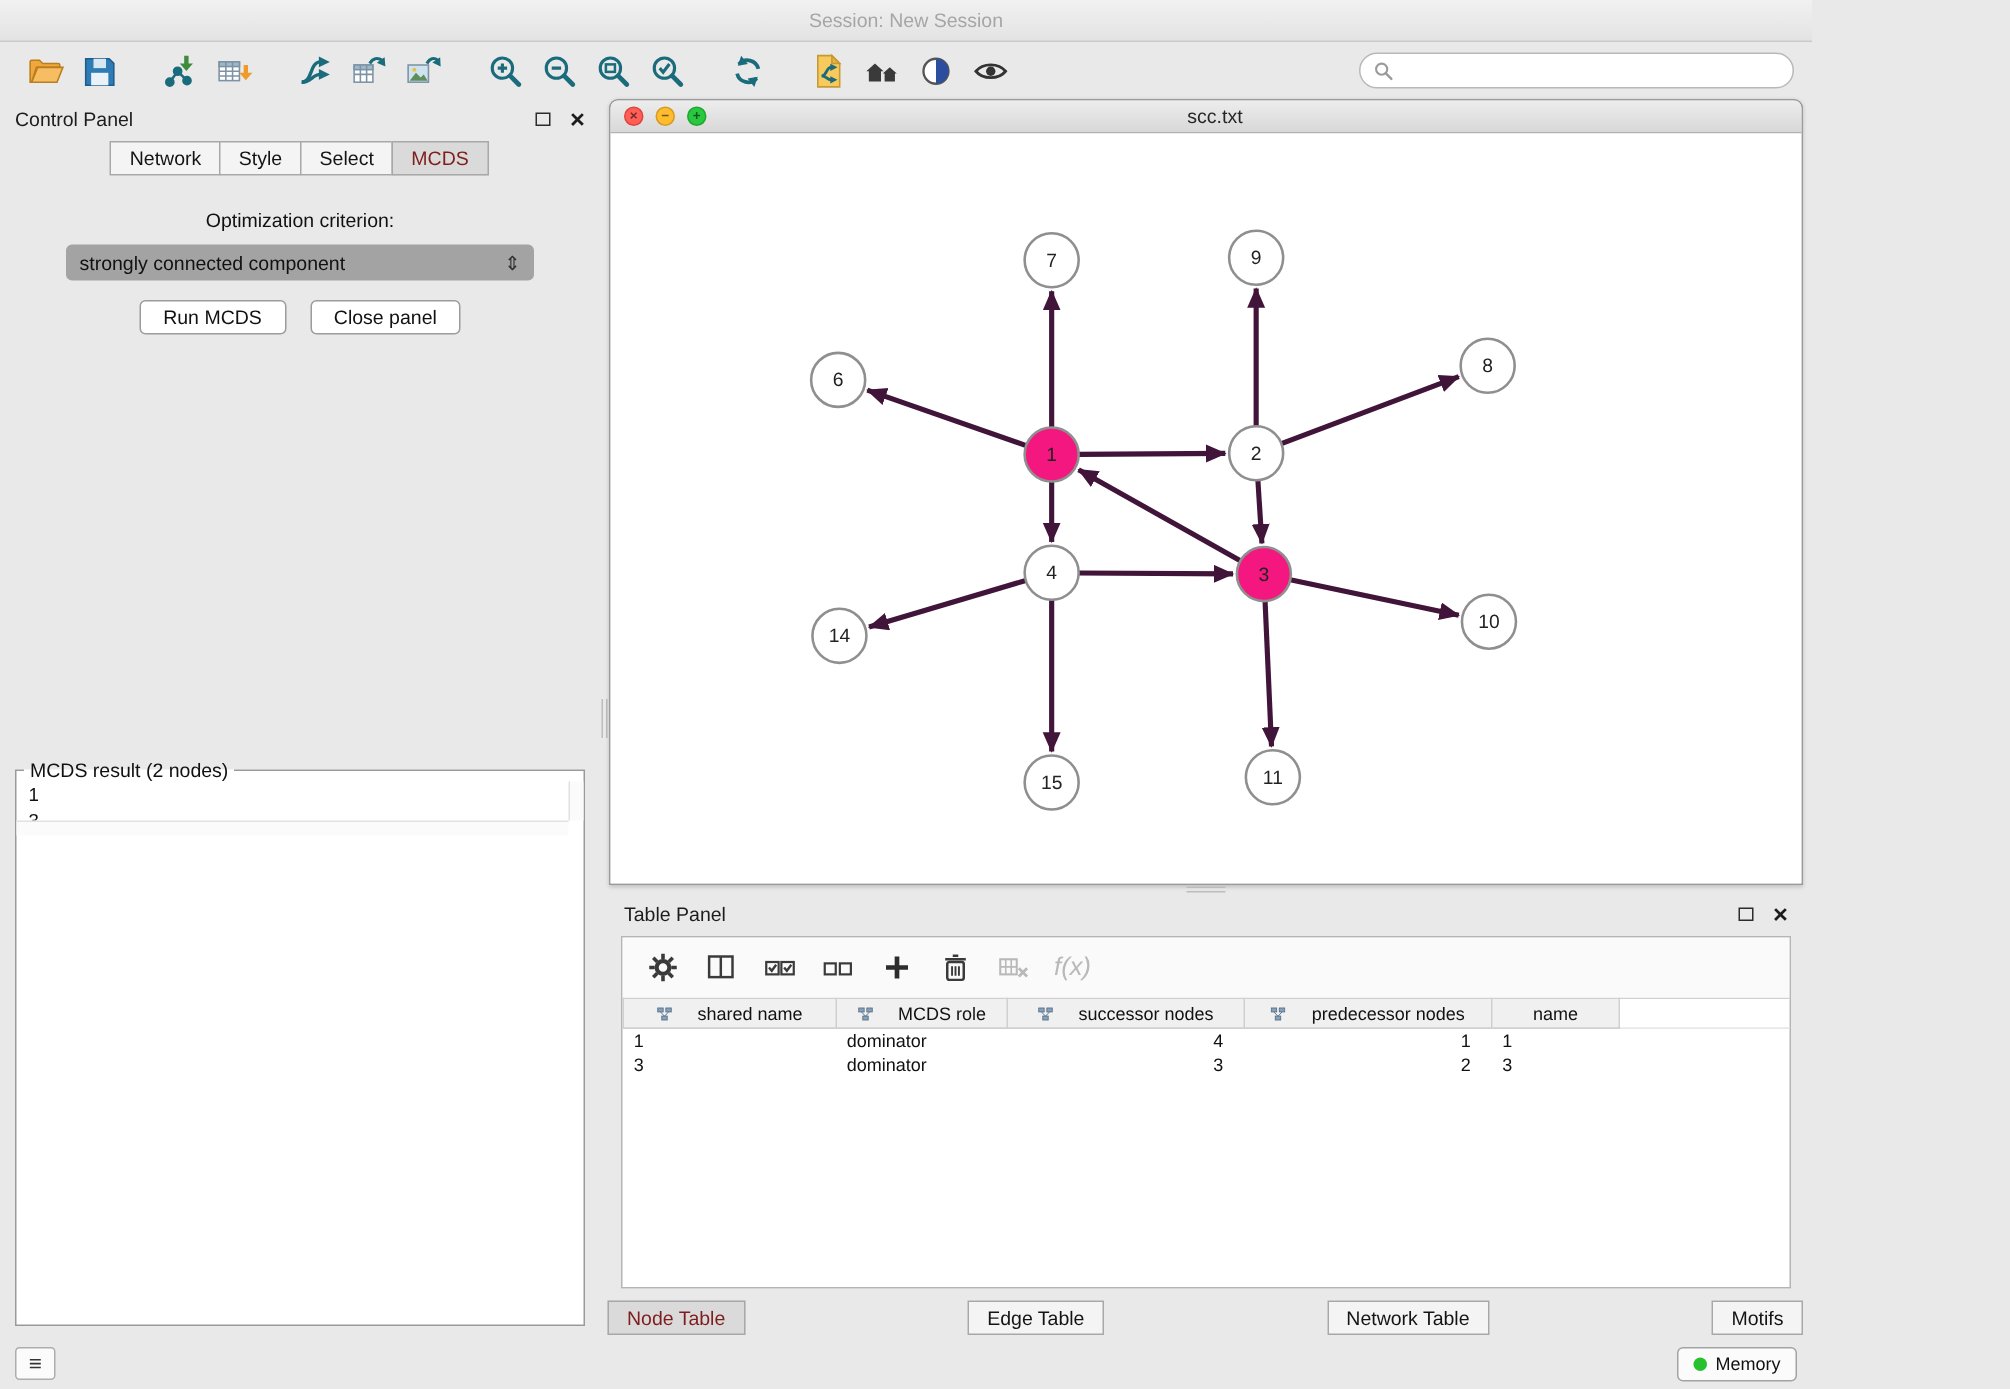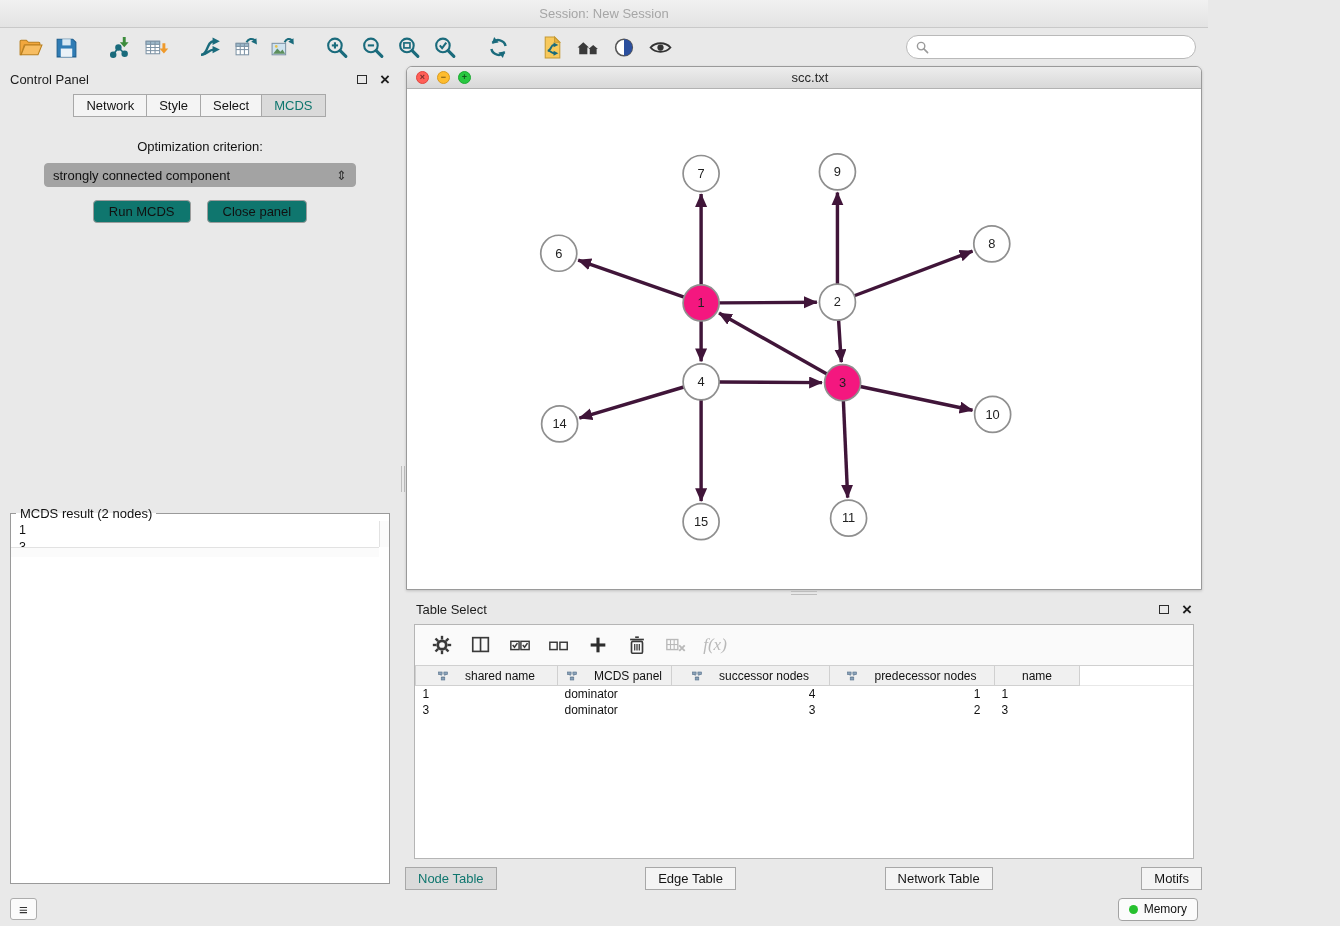--- a/index.html
+++ b/index.html
@@ -24,27 +24,27 @@
 .workspace{flex:1;display:flex;min-height:0;padding-bottom:0}
 
 
 .control-panel{width:400px;flex:none;display:flex;flex-direction:column;background:#e9e9e9;padding-bottom:8px}
 .panel-header{height:26px;display:flex;align-items:center;padding:0 10px;font-size:13px;color:#1c1c1c;flex:none}
 .panel-header .spacer{flex:1}
 .float-box{width:10px;height:9px;border:1.5px solid #2c2c2c;display:inline-block;margin-right:13px;cursor:pointer}
 .close-x{font-size:17px;font-weight:bold;color:#1c1c1c;line-height:1;cursor:pointer}
 .cp-tabs{display:flex;justify-content:center;margin-top:2px;flex:none}
 .tab{font-size:13px;padding:3px 12px;border:1px solid #a8a8a8;background:#f4f4f4;color:#141414;margin-left:-1px;cursor:pointer;white-space:nowrap}
-.tab.selected{background:#dadada;color:#0f766e}
+.tab.selected{background:#dadada;color:#7f1d1d}
 .cp-body{flex:1;display:flex;flex-direction:column;align-items:center;padding:22px 10px 0 10px;min-height:0}
 .opt-label{font-size:13px;color:#111}
 .dropdown{margin-top:9px;width:312px;height:24px;background:#a3a3a3;border:1px solid #a3a3a3;border-radius:4px;display:flex;align-items:center;justify-content:space-between;padding:0 8px;font-size:13px;cursor:pointer;color:#111}
 .dropdown .stepper{font-size:13px;color:#333}
 .btn-row{display:flex;gap:16px;margin-top:13px}
-.btn{height:23px;padding:0 15px;font-size:13px;background:#0f766e;border:1px solid #9c9c9c;border-radius:4px;cursor:pointer;color:#111;font-family:"Liberation Sans",sans-serif}
+.btn{height:23px;padding:0 15px;font-size:13px;background:#ffffff;border:1px solid #9c9c9c;border-radius:4px;cursor:pointer;color:#111;font-family:"Liberation Sans",sans-serif}
 .result-box{margin-top:auto;width:100%;height:378px;border:1px solid #9a9a9a;background:#fff;position:relative}
 .result-box legend{font-size:13px;margin-left:5px;padding:0 4px;color:#111}
 .result-lines{padding:1px 8px;font-size:12.5px;line-height:17px;color:#111}
 .vscroll{position:absolute;top:0;right:0;bottom:10px;width:10px;background:#fbfbfb;border-left:1px solid #e2e2e2}
 .hscroll{position:absolute;left:0;right:10px;bottom:0;height:10px;background:#fbfbfb;border-top:1px solid #e2e2e2}
 
 
 .splitter{width:6px;flex:none;display:flex;align-items:center;justify-content:center;cursor:col-resize}
 .vgrip{width:4px;height:26px;border-left:1px solid #bdbdbd;border-right:1px solid #bdbdbd}
 
@@ -64,21 +64,21 @@
 
 .hsplit{height:6px;flex:none;display:flex;align-items:center;justify-content:center;cursor:row-resize}
 .hgrip{width:26px;height:4px;border-top:1px solid #bdbdbd;border-bottom:1px solid #bdbdbd}
 
 
 .table-panel{flex:1;display:flex;flex-direction:column;min-height:0}
 .tp-inner{flex:1;margin:2px 8px 0 8px;border:1px solid #b5b5b5;background:#fff;display:flex;flex-direction:column;min-height:0;overflow:hidden}
 .tp-toolbar{height:40px;flex:none;display:flex;align-items:center;gap:5px;padding:0 10px;background:#fafafa}
 .tp-btn{width:34px;height:30px;display:flex;align-items:center;justify-content:center;border:none;background:transparent;cursor:pointer;padding:0}
 .tp-btn svg{width:22px;height:22px}
-.fx{font-family:Liberation Serif, serif;font-style:italic;font-size:17px;color:#b9b9b9}
+.fx{font-family:Liberation Sans, sans-serif;font-style:italic;font-size:17px;color:#b9b9b9}
 .tp-tablewrap{flex:1;overflow:hidden}
 table{border-collapse:collapse;table-layout:fixed;width:100%}
 th{height:20px;background:#f0f0f0;border:1px solid #d0d0d0;font-size:12px;font-weight:normal;color:#111;padding:0}
 th.filler{background:#fff;border:none;border-top:1px solid #d0d0d0;border-bottom:1px solid #e8e8e8}
 .th-inner{display:flex;align-items:center;justify-content:center;gap:17px}
 td{font-size:12px;height:16px;padding:0 7px;color:#111;white-space:nowrap;overflow:hidden}
 td.num{text-align:right;padding-right:14px}
 .tp-tabs{display:flex;justify-content:space-between;margin:8px 0 2px 0;flex:none}
 
 
@@ -346,21 +346,21 @@
             </svg>
         </div>
       </div>
 
       <div class="hsplit">
         <span class="hgrip"></span>
       </div>
 
       <div class="table-panel">
         <div class="panel-header">
-          <span>Table Select</span>
+          <span>Table Panel</span>
           <span class="spacer"></span>
           <span class="float-box"></span>
           <span class="close-x">×</span>
         </div>
         <div class="tp-inner">
           <div class="tp-toolbar">
             <button class="tp-btn">
               <svg viewBox="0 0 24 24">
                 <circle cx="12" cy="12" r="4.6" fill="none" stroke="#3a3a3a" stroke-width="3"></circle>
                 <g stroke="#3a3a3a" stroke-width="2.6">
@@ -448,21 +448,21 @@
                       </div>
                   </th>
                   <th>
                     <div class="th-inner">
                         <svg width="10" height="10" viewBox="0 0 10 10">
                           <rect x="0.5" y="1" width="3.6" height="2.6" fill="#8aa2b8" stroke="#55708a" stroke-width="0.6"></rect>
                           <rect x="5.9" y="1" width="3.6" height="2.6" fill="#8aa2b8" stroke="#55708a" stroke-width="0.6"></rect>
                           <rect x="3.2" y="6.4" width="3.6" height="2.6" fill="#8aa2b8" stroke="#55708a" stroke-width="0.6"></rect>
                           <path d="M2.3 3.6 L4.9 6.4 M7.7 3.6 L5.1 6.4" stroke="#55708a" stroke-width="0.6" fill="none"></path>
                         </svg>
-                        <span>MCDS panel</span>
+                        <span>MCDS role</span>
                       </div>
                   </th>
                   <th>
                     <div class="th-inner">
                         <svg width="10" height="10" viewBox="0 0 10 10">
                           <rect x="0.5" y="1" width="3.6" height="2.6" fill="#8aa2b8" stroke="#55708a" stroke-width="0.6"></rect>
                           <rect x="5.9" y="1" width="3.6" height="2.6" fill="#8aa2b8" stroke="#55708a" stroke-width="0.6"></rect>
                           <rect x="3.2" y="6.4" width="3.6" height="2.6" fill="#8aa2b8" stroke="#55708a" stroke-width="0.6"></rect>
                           <path d="M2.3 3.6 L4.9 6.4 M7.7 3.6 L5.1 6.4" stroke="#55708a" stroke-width="0.6" fill="none"></path>
                         </svg>

